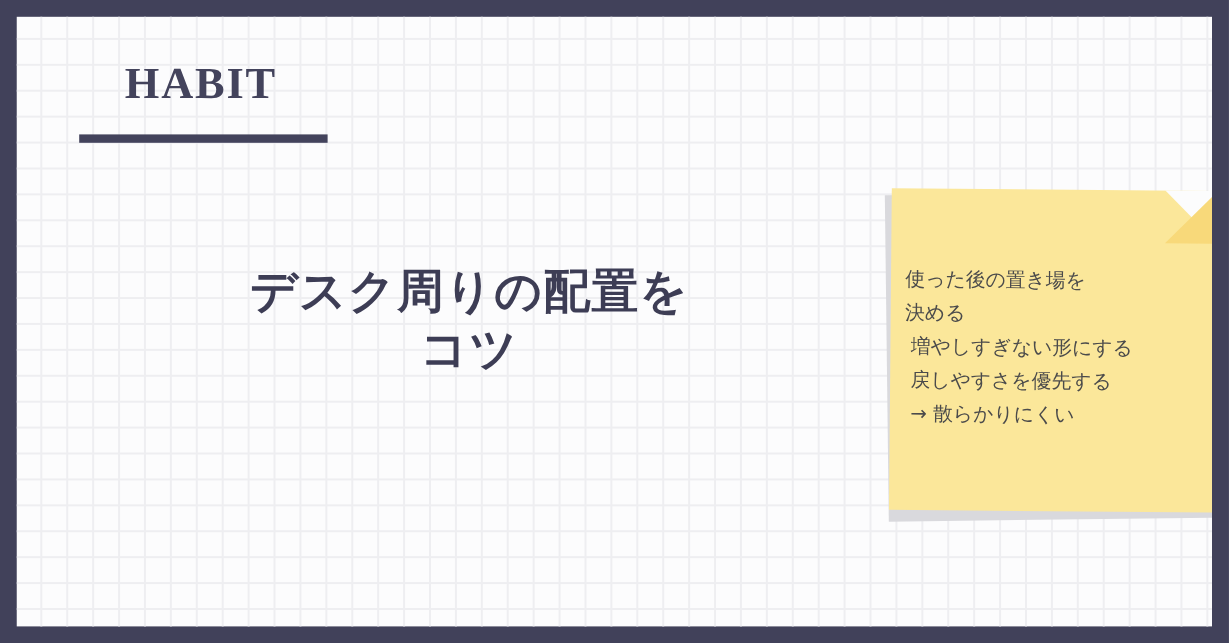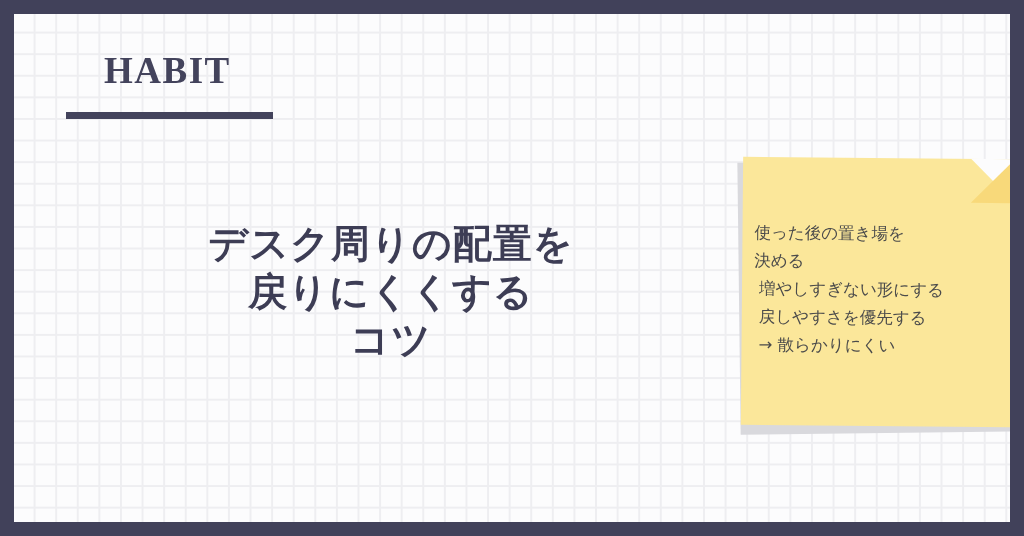--- a/index.html
+++ b/index.html
@@ -149,21 +149,20 @@
 
   <div id="canvas">
 
     <div id="kicker-block">
       <div id="kicker">HABIT</div>
       <div id="kicker-rule"></div>
     </div>
 
     <div id="headline">
       <span class="hl-line">デスク周りの配置を</span>
-      <span class="hl-line">戻りにくくする</span>
       <span class="hl-line">コツ</span>
     </div>
 
     <div id="note-wrap">
       <div id="note-shadow"></div>
       <div id="note">
         <div id="note-cut"></div>
         <div id="note-fold"></div>
 
         <div id="note-body">

